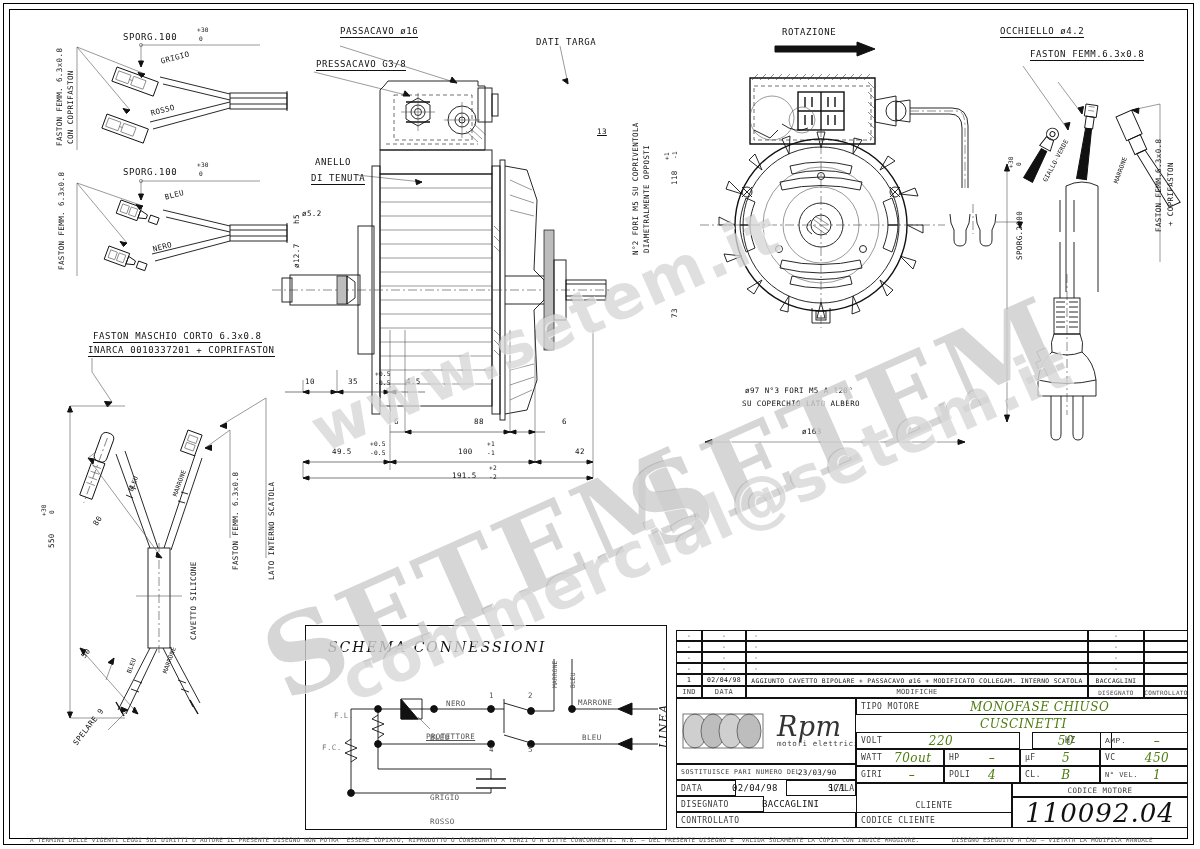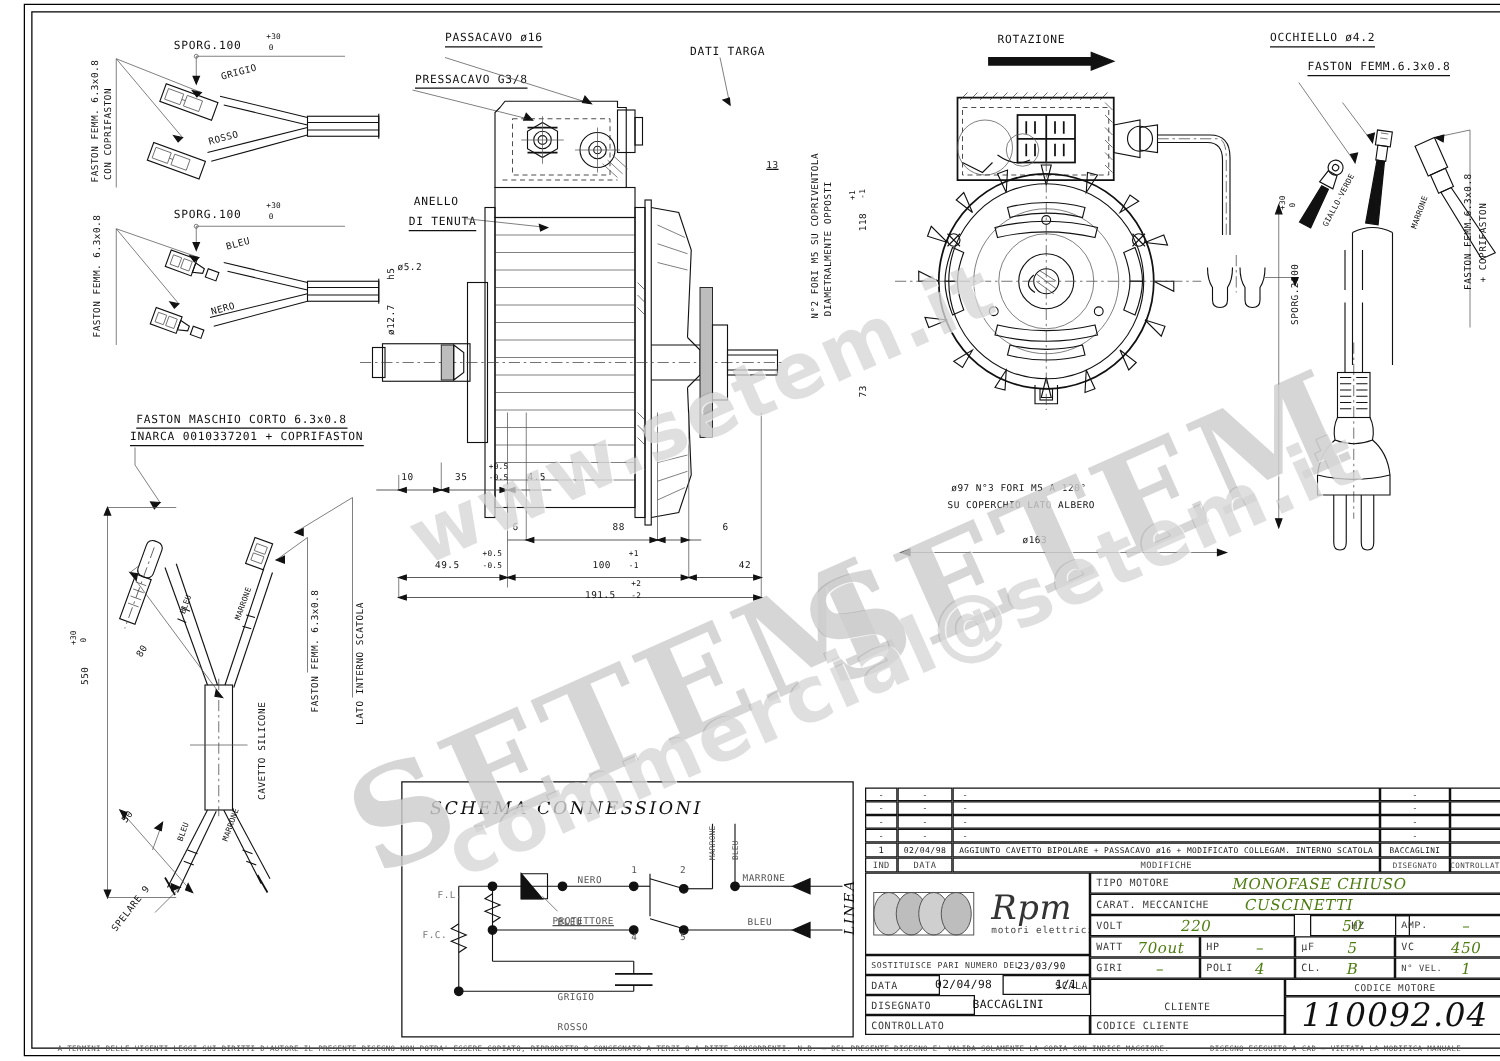--- a/index.html
+++ b/index.html
@@ -1,20 +1,20 @@
 <!DOCTYPE html>
 <html><head>
 <meta charset="utf-8">
 <title>Technical Drawing</title>
 <style>
   html,body{margin:0;padding:0;background:#ffffff;}
   body{width:1200px;height:849px;overflow:hidden;
        font-family:"DejaVu Sans Mono","Liberation Mono",monospace;
        color:#1a1a1a;}
-  #sheet{position:relative;width:1148px;height:849px;background:#fff;margin-left:16px;}
+  #sheet{position:relative;width:1148px;height:849px;background:#fff;}
 
   
   .frame-outer{position:absolute;left:3px;top:3px;width:1191px;height:842px;
       border:1.2px solid #000;box-sizing:border-box;}
   .frame-inner{position:absolute;left:9px;top:9px;width:1179px;height:830px;
       border:0.8px solid #000;box-sizing:border-box;}
 
   
   .lbl{position:absolute;white-space:pre;font-size:9px;letter-spacing:.6px;
        color:#111;line-height:1.05;}
@@ -714,21 +714,20 @@
       </svg>
       <div style="margin-left:4px;">
         <div style="font-family:'DejaVu Serif','Liberation Serif',serif;font-style:italic;font-size:27px;line-height:0.95;color:#333;">Rpm</div>
         <div style="font-size:7.5px;letter-spacing:.6px;color:#444;text-align:right;">motori elettrici</div>
       </div>
     </div>
 
     <div class="tcell" style="left:180px;top:0;width:332px;height:17px;">TIPO MOTORE</div>
     <div class="tcell val" style="left:290px;top:0;width:222px;height:17px;border:none;">MONOFASE CHIUSO</div>
 
-    <div class="tcell" style="left:180px;top:17px;width:332px;height:17px;">CARAT. MECCANICHE</div>
     <div class="tcell val" style="left:300px;top:17px;width:212px;height:17px;border:none;">CUSCINETTI</div>
 
     <div class="tcell" style="left:180px;top:34px;width:164px;height:17px;">VOLT</div>
     <div class="tcell val c" style="left:210px;top:34px;width:110px;height:17px;border:none;">220</div>
     <div class="tcell" style="left:356px;top:34px;width:80px;height:17px;padding-left:32px;">HZ</div>
     <div class="tcell val c" style="left:362px;top:34px;width:56px;height:17px;border:none;">50</div>
     <div class="tcell" style="left:424px;top:34px;width:88px;height:17px;font-family:Liberation Mono, monospace;">AMP.</div>
     <div class="tcell val c" style="left:452px;top:34px;width:58px;height:17px;border:none;">–</div>
 
     <div class="tcell" style="left:180px;top:51px;width:88px;height:17px;">WATT</div>

